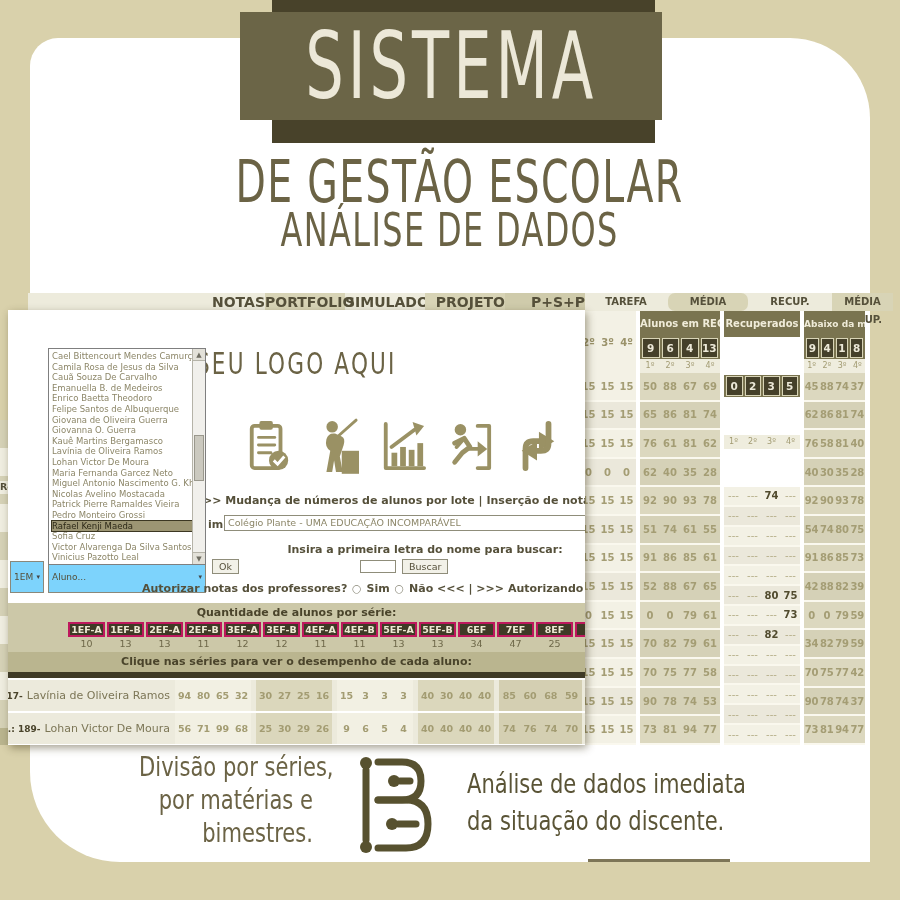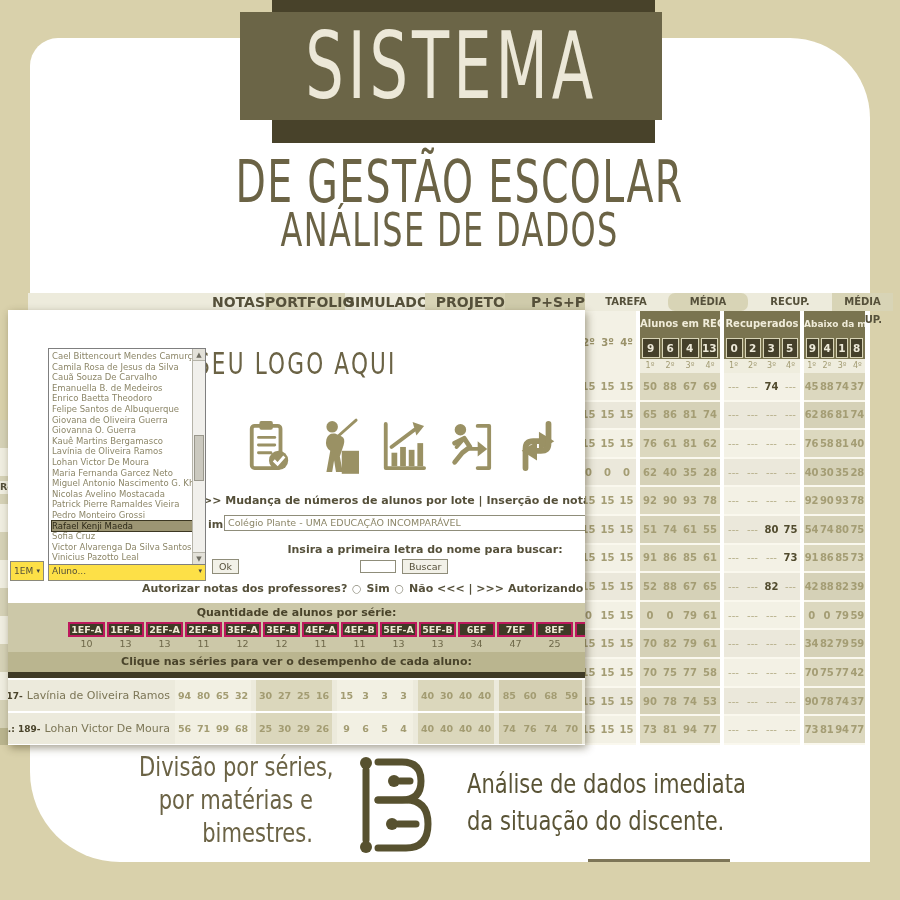--- a/index.html
+++ b/index.html
@@ -35,21 +35,21 @@
   .tab.t4 { background:#cfcbab; }
   .gt { height:18px; line-height:18px; font-weight:bold; font-size:10px; color:#55503a; text-align:center; }
   .gt0 { width:76px; margin-right:4px; }
   .gt1 { width:80px; margin-right:4px; background:#d8d4b6;border-radius:7px; }
   .gt2 { width:76px; margin-right:4px; }
   .gt3 { width:61px; background:#d8d4b6; }
 
   
   #grade-table { position:absolute; left:560px; top:18px; width:305px; height:434px; display:flex; gap:4px; }
   .gcol { display:flex; flex-direction:column; }
-  .gw0 { width:76px; } .gw1 { width:80px; } .gw2 { width:76px; } .gw3 { width:61px; }
+  .gw0 { width:76px; } .gw1 { width:80px; } .gw2 { width:76px;gap:38px; } .gw3 { width:61px; }
   .tarefa-head { height:62px; background:#f3f1e5; display:flex; align-items:center; }
   .ord-big { flex:1; text-align:center; font-size:10px; font-weight:bold; color:#9a926a; }
   .gsub { height:26px; line-height:26px; background:#7a7450; color:#f0ecd9; font-size:10px; font-weight:bold; text-align:center; white-space:nowrap; overflow:hidden; }
   .gw3 .gsub { font-size:9px; }
   .gboxes { height:22px; display:flex; gap:2px; padding:1px 2px; background:#7a7450; }
   .gbox { flex:1; background:#45402a; border:1px solid #d8d4b6; color:#ece8d8; font-size:10.5px; font-weight:bold; text-align:center; line-height:18px; }
   .gords { height:14px; display:flex; background:#efedde; }
   .ord-small { flex:1; text-align:center; font-size:8px; color:#a29b72; line-height:14px; }
   .gdata { flex:1; display:flex; flex-direction:column; }
   .gdata.light { background:#f3f1e5; }
@@ -77,21 +77,21 @@
   .ficon { width:46px; height:58px; }
   #features-line { position:absolute; left:195px; top:184px; font-size:11px; font-weight:bold; color:#55503a; white-space:nowrap; }
   #school-label { position:absolute; left:200px; top:208px; font-size:11px; font-weight:bold; color:#55503a; }
   #school-input { position:absolute; left:216px; top:205px; width:368px; height:16px;
     border:1px solid #8f8d7a; background:#fff; font-size:9.5px; color:#8c8668; line-height:14px; padding:0 3px; white-space:nowrap; }
   #search-label { position:absolute; left:129px; top:233px; width:576px; text-align:center;
     font-size:11px; font-weight:bold; color:#55503a; }
   #search-controls { position:absolute; left:352px; top:249px; display:flex; gap:6px; align-items:center; }
   #search-input { width:36px; height:13px; border:1px solid #8f8d7a; background:#fff; }
   .mini-btn { border:1px solid #8f8d7a; background:#f2f1e8; font-size:9.5px; color:#55503a; padding:1px 6px; line-height:11px; }
-  .mini-select { position:absolute; height:20px; border:1px solid #8a887a; background:#fde047;
+  .mini-select { position:absolute; height:32px; border:1px solid #8a887a; background:#7dd3fc;
     font-size:9px; color:#55503a; display:flex; align-items:center; justify-content:space-between; padding:0 3px; }
   #series-select { left:2px; top:251px; width:34px; }
   #student-select { left:40px; top:251px; width:158px; }
   .caret { font-size:7px; color:#444; }
   #ok-button { position:absolute; left:204px; top:249px; }
   #authorize-line { position:absolute; left:134px; top:272px; font-size:11px; font-weight:bold; color:#55503a; white-space:nowrap; }
   .radio { font-weight:normal; color:#8a8878; font-size:11px; margin:0 1px; }
 
   #series-panel { position:absolute; left:0; top:293px; width:100%; height:49px; background:#ccc8a8; }
   #series-header { text-align:center; font-size:11px; font-weight:bold; color:#4a442b; padding-top:3px; }

